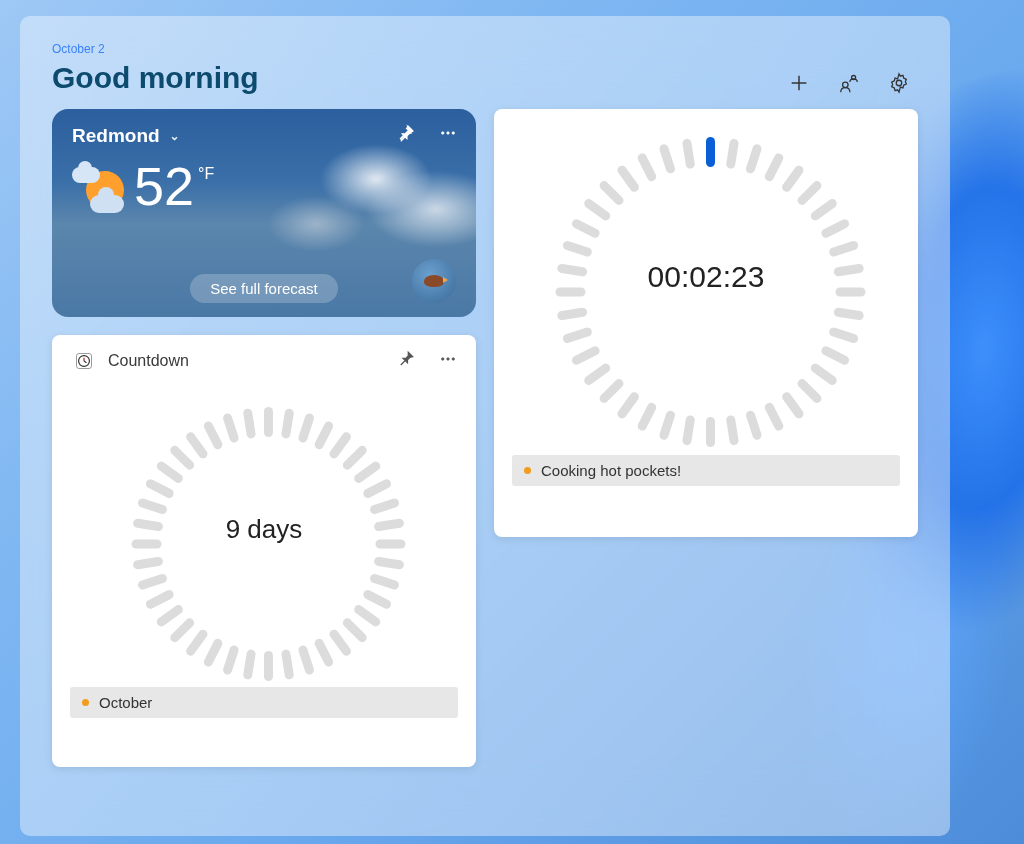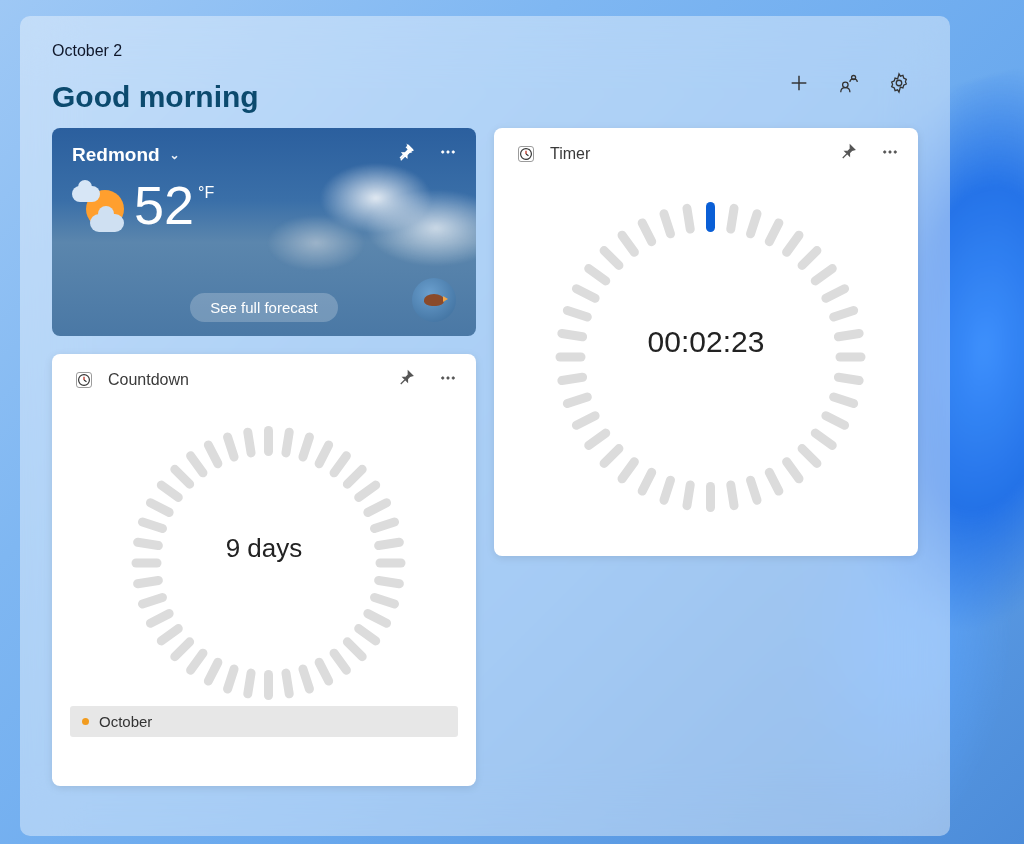--- a/index.html
+++ b/index.html
@@ -18,33 +18,33 @@
   }
   .panel {
     position: absolute; left: 20px; top: 16px;
     width: 930px; height: 820px;
     background: rgba(255,255,255,0.40);
     backdrop-filter: blur(30px);
     border-radius: 10px;
     padding: 26px 32px;
   }
   .header { display: flex; justify-content: space-between; align-items: flex-start; }
-  .header-left .date { font-size: 16px; color: #0f172a; margin-bottom: 20px; }
+  .header-left .date { font-size: 12px; color: #3b82f6; margin-bottom: 5px; }
   .header-left .greeting { font-size: 30px; font-weight: 600; color: #0c4a6e; }
   .header-icons { display: flex; gap: 28px; padding-top: 30px; padding-right: 8px; }
   .hicon { width: 22px; height: 22px; cursor: pointer; color: #333; display:flex; align-items:center; justify-content:center; }
   .grid { display: flex; gap: 18px; margin-top: 14px; }
   .col { display: flex; flex-direction: column; gap: 18px; }
   .card {
     background: #fff; border-radius: 8px;
     box-shadow: 0 2px 8px rgba(0,0,0,0.10);
     position: relative;
   }
   .weather-card {
-    width: 424px; height: 208px; border-radius: 8px; overflow: hidden;
+    width: 424px; height: 208px; border-radius: 16px; overflow: hidden;
     background: linear-gradient(180deg, #2b5f9e 0%, #3a6fa8 35%, #5b86ad 55%, #4a78a5 100%);
     position: relative; color: #fff;
   }
   .weather-clouds {
     position: absolute; right: -20px; top: 10px; width: 300px; height: 150px;
     background: radial-gradient(ellipse 80px 50px at 60% 40%, rgba(255,255,255,0.85), transparent 70%),
                 radial-gradient(ellipse 100px 55px at 80% 60%, rgba(255,255,255,0.7), transparent 70%),
                 radial-gradient(ellipse 70px 40px at 40% 70%, rgba(200,210,220,0.6), transparent 70%);
     filter: blur(1px);
   }
@@ -269,45 +269,20 @@
           <div class="dot"></div>
           <span>October</span>
         </div>
       </div>
 
     </div>
 
     <div class="col">
 
       <div class="card widget-card timer-card">
-        <div class="whead">
-          <div class="clockicon">
-            <svg viewBox="0 0 24 24">
-                <rect x="3" y="3" width="18" height="18" rx="3" fill="#fff" stroke="#888" stroke-width="1"></rect>
-                <circle cx="12" cy="12" r="6.5" fill="none" stroke="#333" stroke-width="1.4"></circle>
-                <line x1="12" y1="12" x2="12" y2="8" stroke="#c0392b" stroke-width="1.6"></line>
-                <line x1="12" y1="12" x2="15" y2="14" stroke="#333" stroke-width="1.4"></line>
-              </svg>
-          </div>
-          <div class="wtitle">Timer</div>
-          <div class="card-actions">
-            <div class="pin">
-              <svg viewBox="0 0 24 24" width="18" height="18" fill="none" stroke="#555" stroke-width="1.6">
-                  <path d="M15 3l6 6-4 1-3 3v4l-3-3-6 6 6-6-3-3h4l3-3z"></path>
-                </svg>
-            </div>
-            <div class="more">
-              <svg viewBox="0 0 24 24" width="18" height="18">
-                  <circle cx="5" cy="12" r="1.6" fill="#555"></circle>
-                  <circle cx="12" cy="12" r="1.6" fill="#555"></circle>
-                  <circle cx="19" cy="12" r="1.6" fill="#555"></circle>
-                </svg>
-            </div>
-          </div>
-        </div>
         <div class="ring-wrap">
           <div class="ring ring-big" id="timer-ring">
             <div class="center-text center-text-big">00:02:23</div>
           <div class="tick active" style="transform: rotate(0deg) translate(0px, -140px);"></div>
               <div class="tick" style="transform: rotate(9deg) translate(0px, -140px);"></div>
               <div class="tick" style="transform: rotate(18deg) translate(0px, -140px);"></div>
               <div class="tick" style="transform: rotate(27deg) translate(0px, -140px);"></div>
               <div class="tick" style="transform: rotate(36deg) translate(0px, -140px);"></div>
               <div class="tick" style="transform: rotate(45deg) translate(0px, -140px);"></div>
               <div class="tick" style="transform: rotate(54deg) translate(0px, -140px);"></div>
@@ -339,18 +314,22 @@
               <div class="tick" style="transform: rotate(288deg) translate(0px, -140px);"></div>
               <div class="tick" style="transform: rotate(297deg) translate(0px, -140px);"></div>
               <div class="tick" style="transform: rotate(306deg) translate(0px, -140px);"></div>
               <div class="tick" style="transform: rotate(315deg) translate(0px, -140px);"></div>
               <div class="tick" style="transform: rotate(324deg) translate(0px, -140px);"></div>
               <div class="tick" style="transform: rotate(333deg) translate(0px, -140px);"></div>
               <div class="tick" style="transform: rotate(342deg) translate(0px, -140px);"></div>
               <div class="tick" style="transform: rotate(351deg) translate(0px, -140px);"></div>
             </div>
         </div>
+        <div class="label-bar">
+          <div class="dot"></div>
+          <span>Cooking hot pockets!</span>
+        </div>
       </div>
 
     </div>
   </div>
 
 </div>
 
 </body></html>

